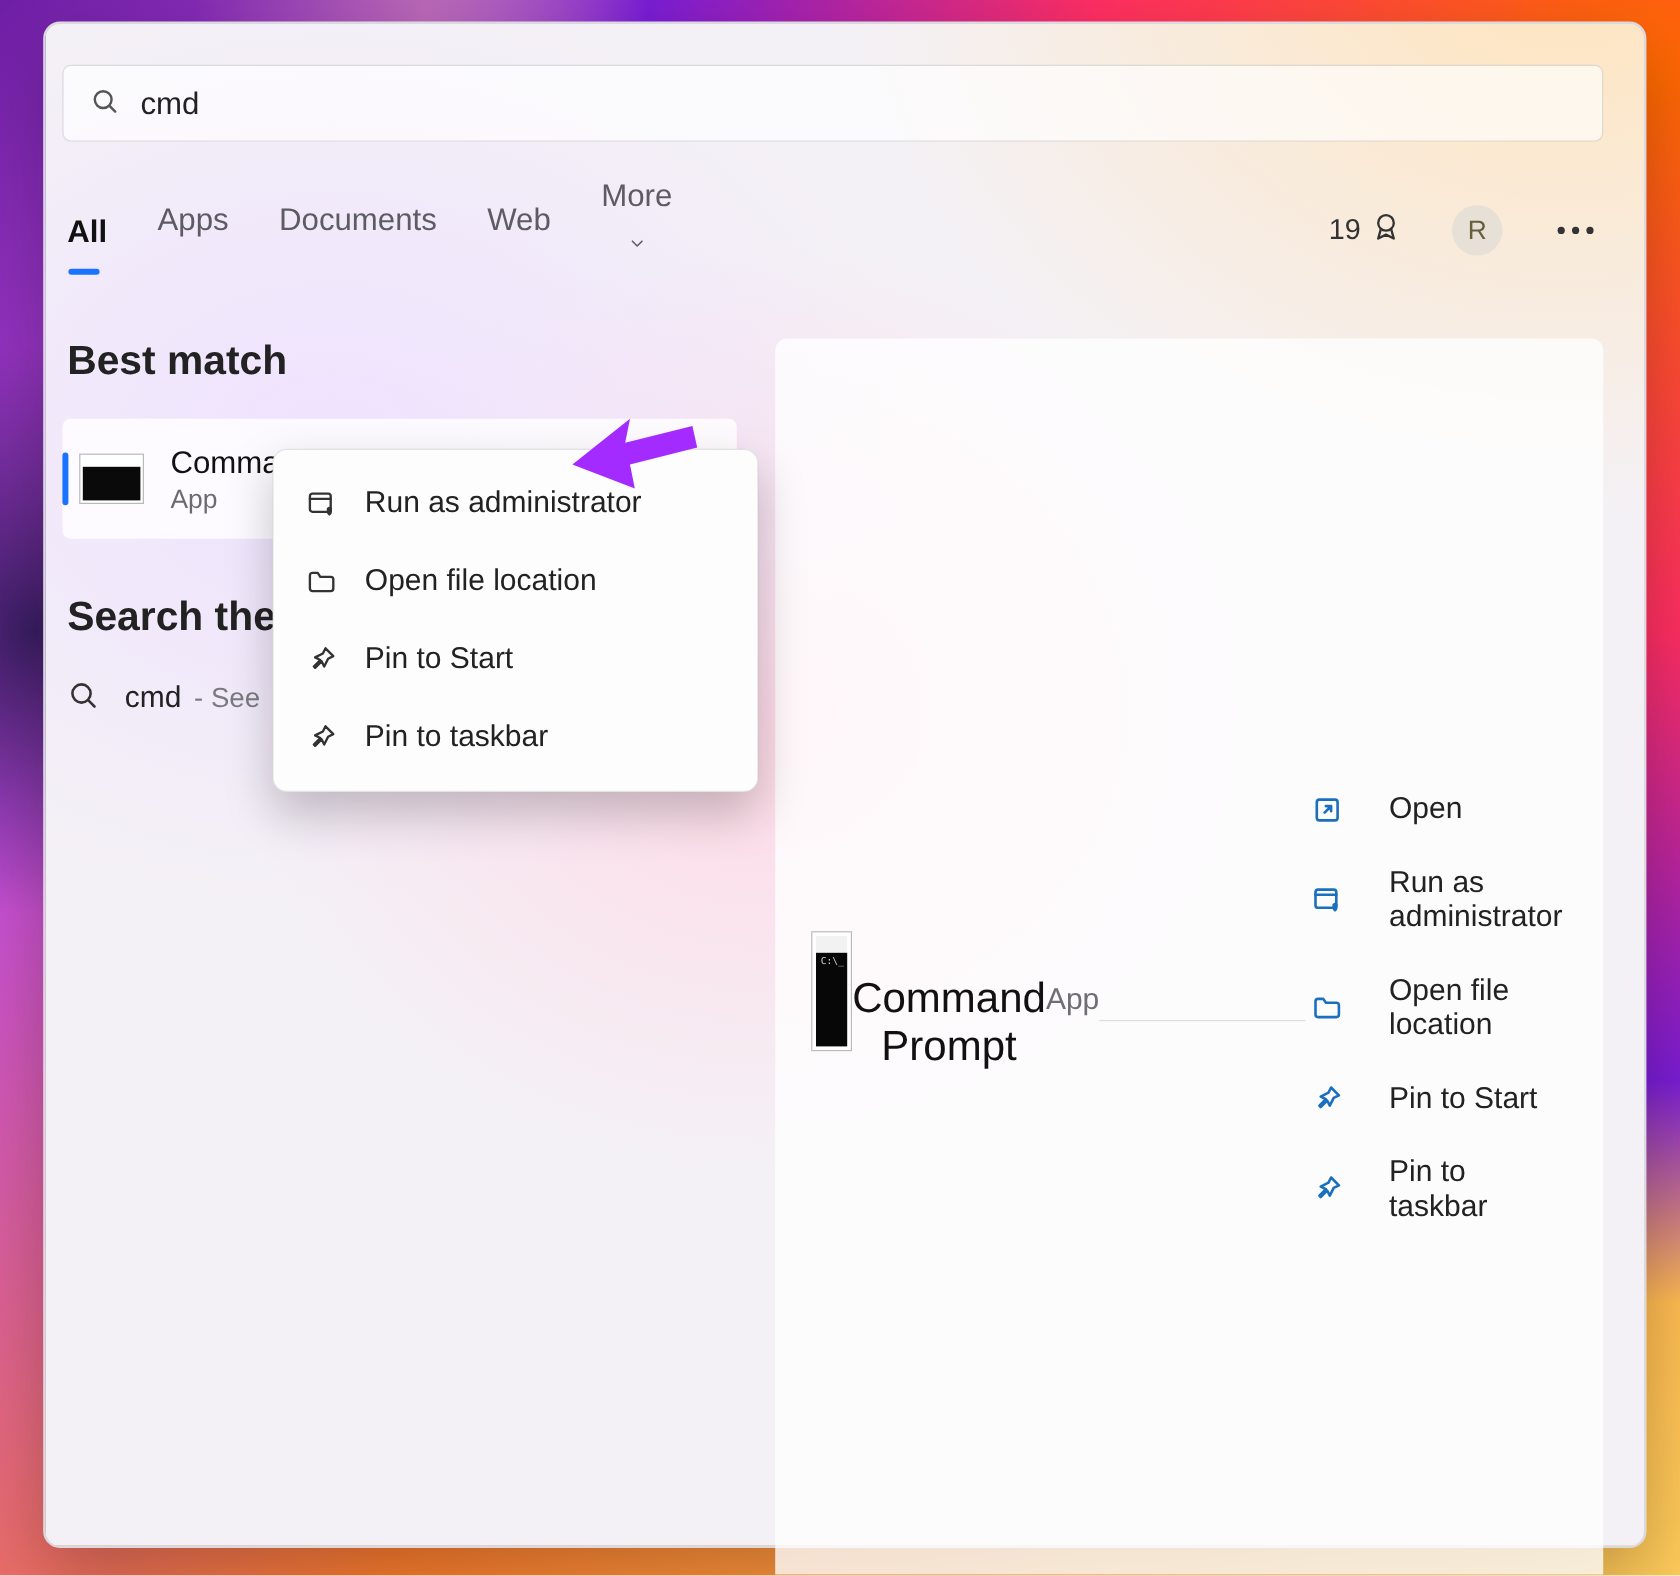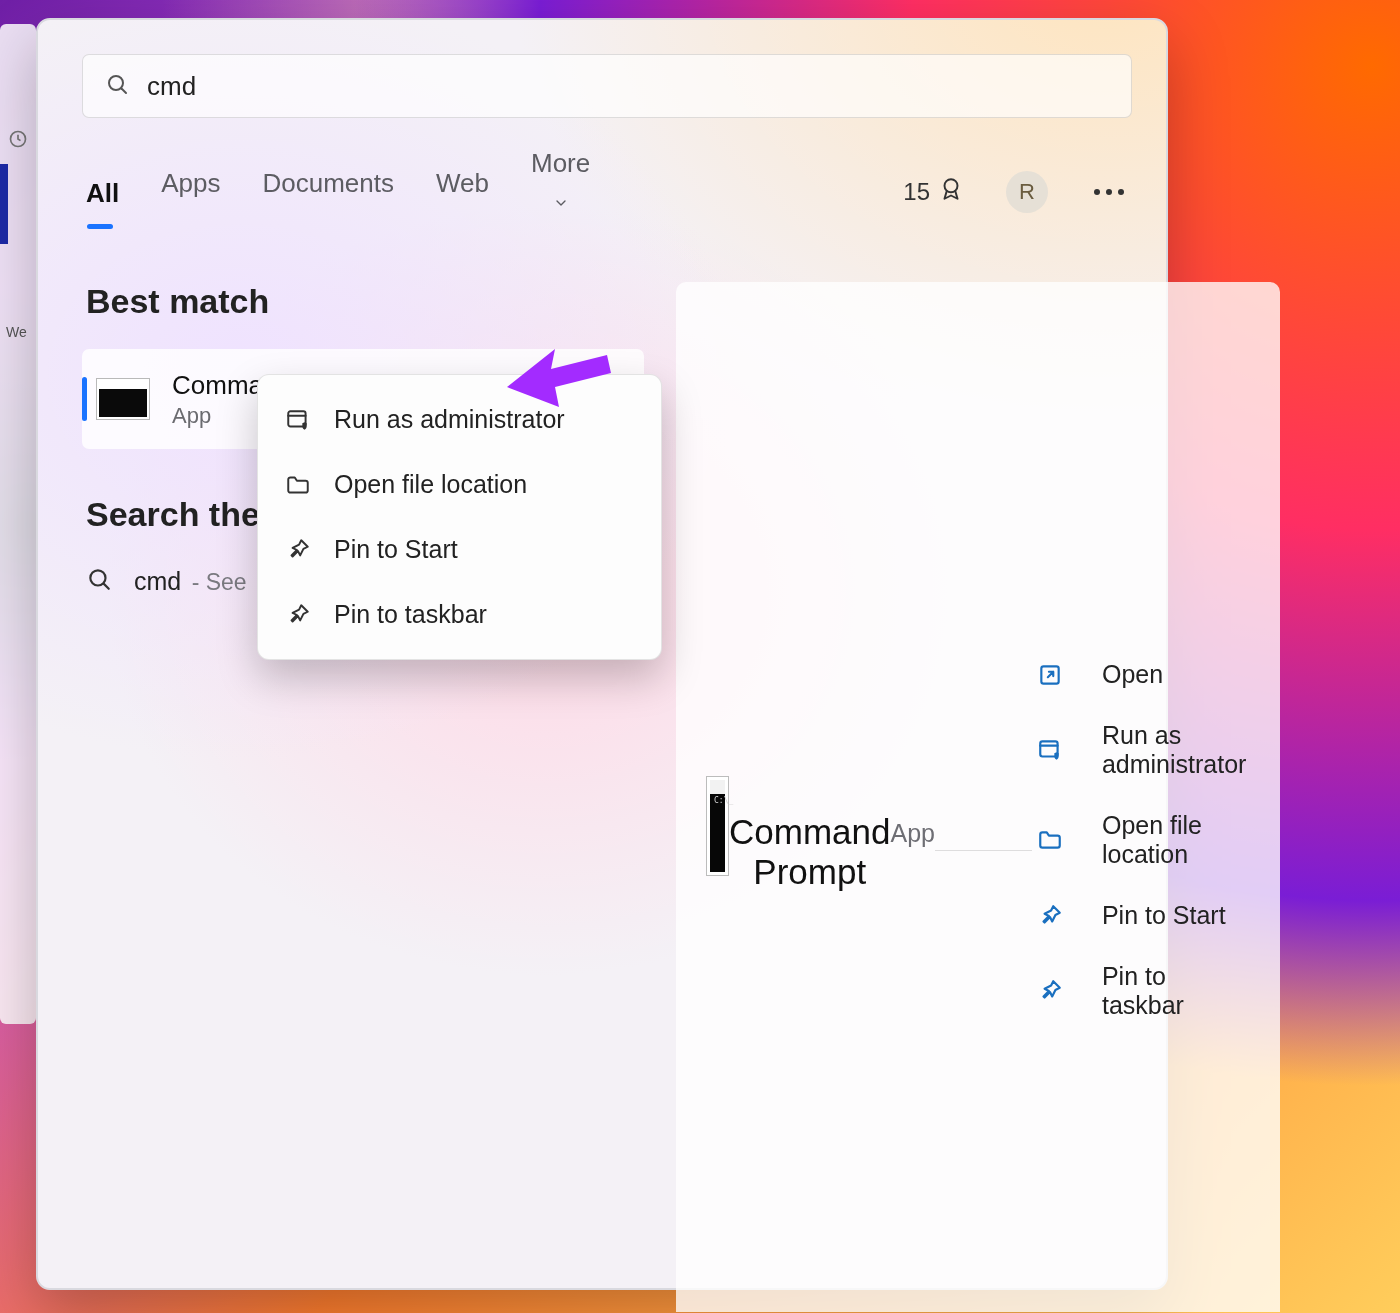--- a/index.html
+++ b/index.html
@@ -37,31 +37,31 @@
     position: absolute; top: 105px; left: 8px;
   }
   .taskview-strip .label {
     position: absolute; top: 300px; left: 6px;
     font-size: 14px; color: #555;
   }
 
   .search-flyout {
     position: absolute;
     left: 36px; top: 18px;
-    width: 1132px;
+    width: 1336px;
     height: 1272px;
     border: 2px solid #d9d9df;
     border-radius: 14px;
     background:
       radial-gradient(ellipse 900px 700px at 18% 28%, #efe2ff 0%, transparent 55%),
       radial-gradient(ellipse 1000px 800px at 95% -5%, #ffe4bc 0%, transparent 60%),
       radial-gradient(ellipse 800px 700px at 45% 45%, #ffd9e6 0%, transparent 55%),
       linear-gradient(#f4f1f6, #f4f1f6);
     box-shadow: 0 25px 60px rgba(0,0,0,0.25);
-    padding: 34px 34px 0 44px;
+    padding: 34px 34px 0 14px;
   }
 
   .search-box {
     display: flex;
     align-items: center;
     height: 64px;
     background: rgba(255,255,255,0.65);
     border: 1px solid rgba(0,0,0,0.12);
     border-radius: 7px;
     padding: 0 22px;
@@ -263,30 +263,20 @@
   }
   .action-icon { width: 28px; height: 28px; flex: 0 0 28px; display:flex; align-items:center; justify-content:center; }
   .blue-stroke { stroke: #1a6fbf; }
   .blue-fill { fill: #1a6fbf; }
 </style>
 </head>
 <body>
 
 <div class="desktop">
 
-  <div class="taskview-strip">
-    <div class="accent"></div>
-    <span class="clock">
-      <svg width="20" height="20" viewBox="0 0 24 24" fill="none" stroke="#777" stroke-width="2">
-          <circle cx="12" cy="12" r="9"></circle>
-          <path d="M12 7v5l3 2"></path>
-        </svg>
-    </span>
-    <span class="label">We</span>
-  </div>
 
   <div class="search-flyout">
 
     <div class="search-box">
       <span>
         <svg width="24" height="24" viewBox="0 0 24 24" fill="none" stroke="#555" stroke-width="2" stroke-linecap="round">
           <circle cx="11" cy="11" r="7"></circle>
             <line x1="21" y1="21" x2="16.5" y2="16.5"></line>
         </svg>
       </span>
@@ -301,21 +291,21 @@
       <div class="tab more-tab">
         <span>More</span>
         <span>
           <svg width="16" height="16" viewBox="0 0 24 24" fill="none" stroke="#5c5c62" stroke-width="2" stroke-linecap="round" stroke-linejoin="round">
               <polyline points="6 9 12 15 18 9"></polyline>
             </svg>
         </span>
       </div>
       <div class="tabbar-spacer"></div>
       <div class="rewards">
-        <span>15</span>
+        <span>19</span>
         <span>
           <svg width="26" height="26" viewBox="0 0 24 24" fill="none" stroke="#333" stroke-width="1.8" stroke-linecap="round" stroke-linejoin="round">
             <circle cx="12" cy="9" r="6"></circle>
             <path d="M8 14l-2 7 6-3 6 3-2-7"></path>
           </svg>
         </span>
       </div>
       <div class="avatar">
         <span>R</span>
       </div>

